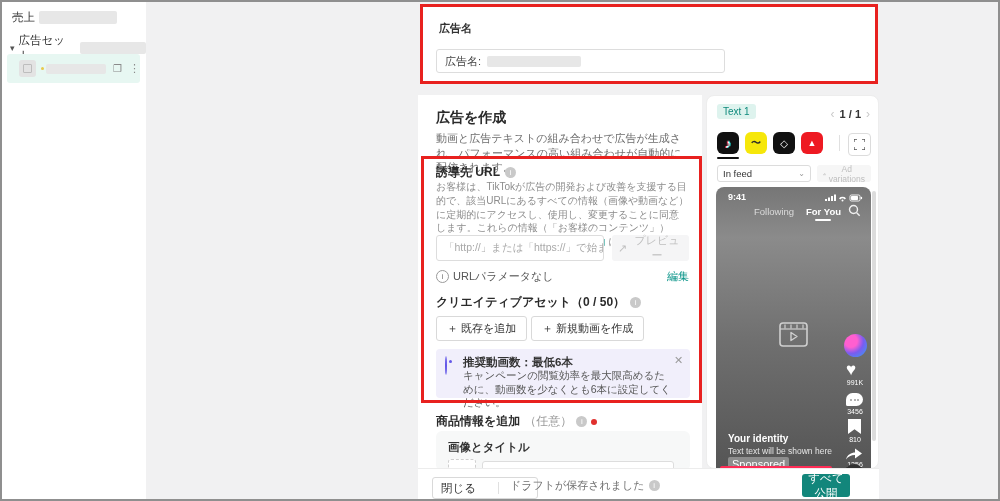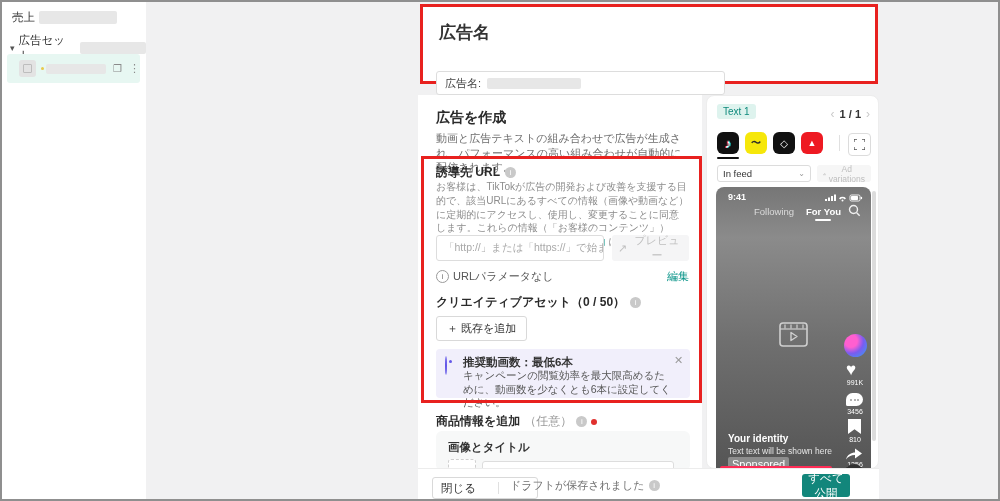--- a/index.html
+++ b/index.html
@@ -11,23 +11,23 @@
   
   .sidebar{left:0;top:0;width:144px;height:497px;background:#fff;}
   .side-label{font-size:11.5px;color:#333;}
   .tree-row{display:flex;align-items:center;gap:4px;}
   .ad-row{left:5px;top:52px;width:133px;height:29px;background:#e7f7f2;border-radius:3px;display:flex;align-items:center;}
   .thumb{width:17px;height:17px;background:#e3e3e3;border-radius:3px;margin-left:12px;position:relative;}
   .thumb::after{content:"";position:absolute;left:4px;top:4px;width:7px;height:7px;border:1.5px solid #bdbdbd;border-radius:1px;}
   .mini-ic{color:#8a8a8a;font-size:11px;line-height:1;cursor:pointer;}
   
   .adname-box{left:418px;top:2px;width:458px;height:80px;background:#fff;border:3px solid #e8211f;box-sizing:border-box;}
-  .adname-title{font-size:17px;font-weight:bold;color:#333;}
+  .adname-title{font-size:11px;font-weight:bold;color:#333;}
   .adname-input{display:flex;align-items:center;gap:6px;border:1px solid #ddd;border-radius:3px;background:#fff;
-    height:24px;padding:0 8px;font-size:11px;color:#444;margin-top:22px;}
+    height:24px;padding:0 8px;font-size:11px;color:#444;}
   
   .main-col{left:416px;top:93px;width:284px;height:373px;background:#fff;}
   .h2{font-size:14px;font-weight:bold;color:#2b2b2b;}
   .desc{font-size:11px;line-height:14.5px;color:#6e6e6e;}
   .sec-label{font-size:12px;font-weight:bold;color:#2b2b2b;}
   .consent{font-size:10px;line-height:13.8px;color:#8c8c8c;}
   .tlink{color:#0c968a;cursor:pointer;}
   .url-input{border:1px solid #ddd;border-radius:3px;height:26px;box-sizing:border-box;display:flex;align-items:center;
     padding:0 7px;font-size:10.5px;color:#a9a9a9;background:#fff;white-space:nowrap;overflow:hidden;}
   .btn-muted{background:#f5f5f6;border:none;border-radius:3px;color:#bfbfbf;font-size:11px;display:flex;align-items:center;
@@ -154,20 +154,21 @@
       <span>URLパラメータなし</span>
     </div>
     <span class="abs edit-link" style="left:249px;top:174px;">編集</span>
 
     <div class="abs" style="left:18px;top:199px;display:flex;align-items:center;gap:5px;">
       <span class="sec-label">クリエイティブアセット（0 / 50）</span>
       <i class="info-ic">i</i>
     </div>
 
     <button class="abs btn-outline" style="left:18px;top:221px;">＋ 既存を追加</button>
+    <button class="abs btn-outline" style="left:113px;top:221px;">＋ 新規動画を作成</button>
 
     <div class="abs purple-box" style="left:18px;top:254px;width:254px;height:49px;">
       <span class="abs bulb" style="left:9px;top:8px;"></span>
       <span class="abs purple-title" style="left:27px;top:6px;">推奨動画数：最低6本</span>
       <span class="abs close-x" style="left:238px;top:5px;">✕</span>
       <div class="abs purple-body" style="left:27px;top:20px;width:212px;">キャンペーンの閲覧効率を最大限高めるために、動画数を少なくとも6本に設定してください。</div>
     </div>
 
     <div class="abs" style="left:18px;top:318px;display:flex;align-items:center;gap:4px;">
       <span class="sec-label">商品情報を追加</span>

